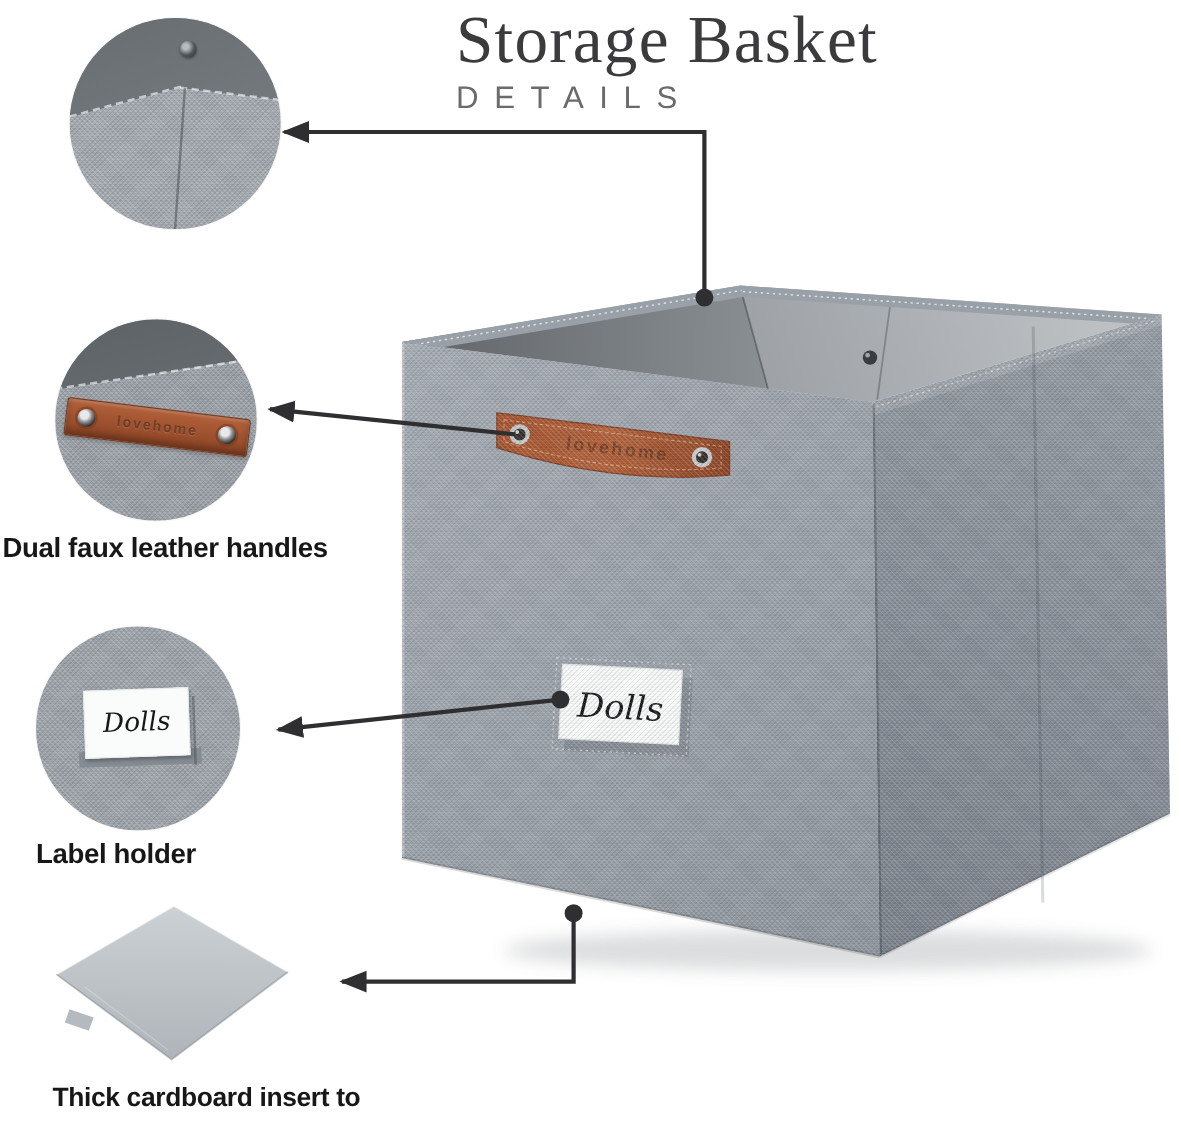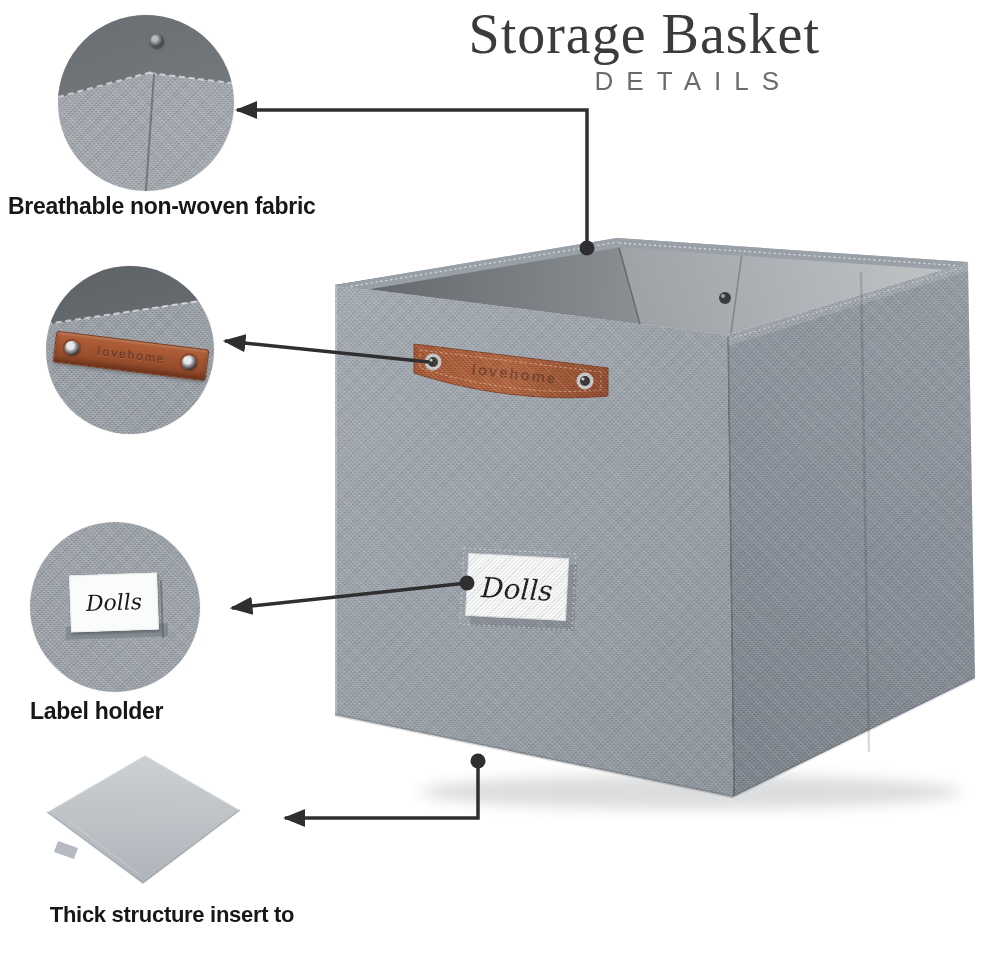--- a/index.html
+++ b/index.html
@@ -3,23 +3,23 @@
 <meta charset="utf-8">
 <style>
   html,body{margin:0;padding:0;background:#fff}
   body{width:984px;height:956px;overflow:hidden;font-family:"Liberation Sans",sans-serif}
   .canvas{position:relative;width:984px;height:956px;background:#ffffff}
   .layer{position:absolute;left:0;top:0;width:984px;height:956px}
 
   
   .title-block{position:absolute;left:380px;top:4px;width:440px}
   .main-title{font-family:"Liberation Serif",serif;font-size:56px;line-height:1.08;
-    color:#3b3b3d;text-align:right;letter-spacing:1px}
+    color:#3b3b3d;text-align:left;letter-spacing:1px}
   .sub-title{margin-top:2px;font-size:26px;font-weight:400;color:#6b6b6d;
-    text-align:right;padding-right:28px;letter-spacing:13px}
+    text-align:left;padding-right:28px;letter-spacing:13px}
 
   
   .feature-label{position:absolute;font-weight:700;color:#171717;font-size:23px;letter-spacing:-.3px;white-space:nowrap}
   .feature-label.two-line{white-space:normal;line-height:28px;font-size:22px}
 
   
   .fabric-tex{background-image:
     repeating-linear-gradient(45deg, rgba(255,255,255,.14) 0 1px, rgba(255,255,255,0) 1px 3px),
     repeating-linear-gradient(-45deg, rgba(38,44,52,.12) 0 1px, rgba(0,0,0,0) 1px 3px),
     repeating-linear-gradient(0deg, rgba(255,255,255,.05) 0 1px, rgba(0,0,0,.04) 1px 2px)}
@@ -195,19 +195,19 @@
     <div class="label-card">
       <span class="tagtext">Dolls</span>
     </div>
   </div>
 
   <div class="title-block">
     <div class="main-title">Storage Basket</div>
     <div class="sub-title">DETAILS</div>
   </div>
 
-  <div class="feature-label" style="left:8px;top:193px">Breathable non-woven fabric</div>
+  <div class="feature-label" style="left:2px;top:443px">Dual faux leather handles</div>
   <div class="feature-label" style="left:30px;top:698px;width:170px;text-align:left;white-space:normal">Label holder</div>
   <div class="feature-label two-line" style="left:30px;top:901px;width:284px;text-align:center">
-    <div>Thick structure insert to</div>
+    <div>Thick cardboard insert to</div>
   </div>
 
 </div>
 
 </body></html>

